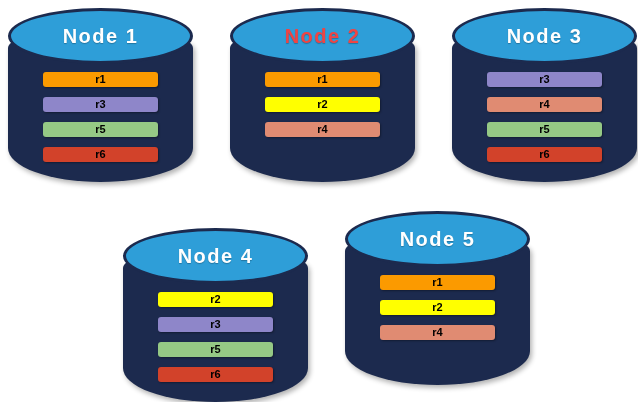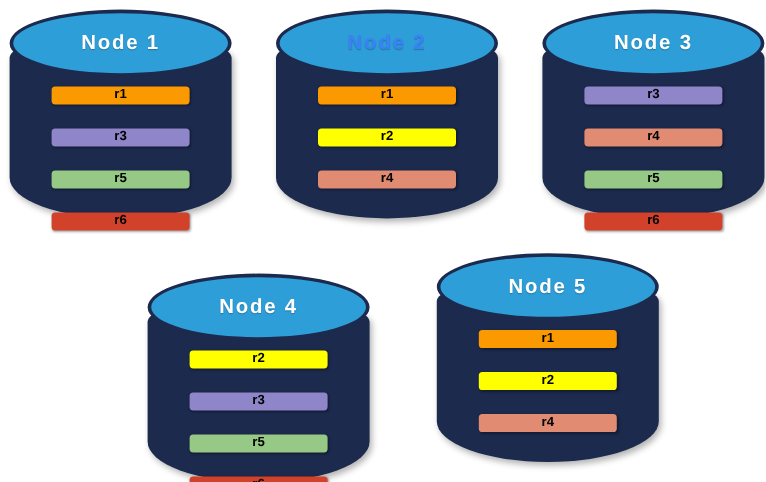--- a/index.html
+++ b/index.html
@@ -58,41 +58,41 @@
   .node-title {
     position: absolute;
     left: 0;
     top: 0;
     width: 185px;
     height: 56px;
     display: flex;
     align-items: center;
     justify-content: center;
     color: #ffffff;
-    font-size: 17px;
+    font-size: 20px;
     font-weight: bold;
     letter-spacing: 1.5px;
     z-index: 3;
     text-shadow: 0 1px 1px rgba(0,0,0,0.25);
     white-space: nowrap;
   }
 
   .replica-stack {
     position: absolute;
     left: 0;
     top: 64px;
     width: 185px;
     z-index: 3;
   }
 
   .replica-bar {
     position: relative;
     width: 115px;
     height: 15px;
-    margin: 0 auto 20px auto;
+    margin: 0 auto 10px auto;
     border-radius: 3px;
     display: flex;
     align-items: center;
     justify-content: center;
     font-size: 11px;
     font-weight: bold;
     color: #000000;
     line-height: 1;
     box-shadow: 1px 1px 2px rgba(0,0,0,0.35);
   }
@@ -108,21 +108,21 @@
       <div class="replica-stack">
         <div class="replica-bar" style="background: rgb(251, 154, 0); color: rgb(0, 0, 0);">r1</div>
         <div class="replica-bar" style="background: rgb(142, 134, 201); color: rgb(0, 0, 0);">r3</div>
         <div class="replica-bar" style="background: rgb(149, 201, 133); color: rgb(0, 0, 0);">r5</div>
         <div class="replica-bar" style="background: rgb(210, 66, 42); color: rgb(0, 0, 0);">r6</div>
       </div>
     </div>
     <div class="node" style="left: 230px; top: 8px;">
       <div class="cyl-body" style="background: rgb(28, 42, 78);"></div>
       <div class="cyl-top" style="background: rgb(46, 158, 216); border-color: rgb(28, 42, 78);"></div>
-      <div class="node-title" style="color: #3b82f6;">Node  2</div>
+      <div class="node-title" style="color: #ef4444;">Node  2</div>
       <div class="replica-stack">
         <div class="replica-bar" style="background: rgb(251, 154, 0); color: rgb(0, 0, 0);">r1</div>
         <div class="replica-bar" style="background: rgb(255, 255, 0); color: rgb(0, 0, 0);">r2</div>
         <div class="replica-bar" style="background: rgb(224, 139, 114); color: rgb(0, 0, 0);">r4</div>
       </div>
     </div>
     <div class="node" style="left: 452px; top: 8px; padding-left: 40px;">
       <div class="cyl-body" style="background: rgb(28, 42, 78);"></div>
       <div class="cyl-top" style="background: rgb(46, 158, 216); border-color: rgb(28, 42, 78);"></div>
       <div class="node-title" style="color: rgb(255, 255, 255);">Node  3</div>
@@ -137,21 +137,21 @@
       <div class="cyl-body" style="background: rgb(28, 42, 78);"></div>
       <div class="cyl-top" style="background: rgb(46, 158, 216); border-color: rgb(28, 42, 78);"></div>
       <div class="node-title" style="color: rgb(255, 255, 255);">Node  4</div>
       <div class="replica-stack">
         <div class="replica-bar" style="background: rgb(255, 255, 0); color: rgb(0, 0, 0);">r2</div>
         <div class="replica-bar" style="background: rgb(142, 134, 201); color: rgb(0, 0, 0);">r3</div>
         <div class="replica-bar" style="background: rgb(149, 201, 133); color: rgb(0, 0, 0);">r5</div>
         <div class="replica-bar" style="background: rgb(210, 66, 42); color: rgb(0, 0, 0);">r6</div>
       </div>
     </div>
-    <div class="node" style="left: 364px; top: 211px;">
+    <div class="node" style="left: 345px; top: 211px;">
       <div class="cyl-body" style="background: rgb(28, 42, 78);"></div>
       <div class="cyl-top" style="background: rgb(46, 158, 216); border-color: rgb(28, 42, 78);"></div>
       <div class="node-title" style="color: rgb(255, 255, 255);">Node  5</div>
       <div class="replica-stack">
         <div class="replica-bar" style="background: rgb(251, 154, 0); color: rgb(0, 0, 0);">r1</div>
         <div class="replica-bar" style="background: rgb(255, 255, 0); color: rgb(0, 0, 0);">r2</div>
         <div class="replica-bar" style="background: rgb(224, 139, 114); color: rgb(0, 0, 0);">r4</div>
       </div>
     </div>
   </div>

